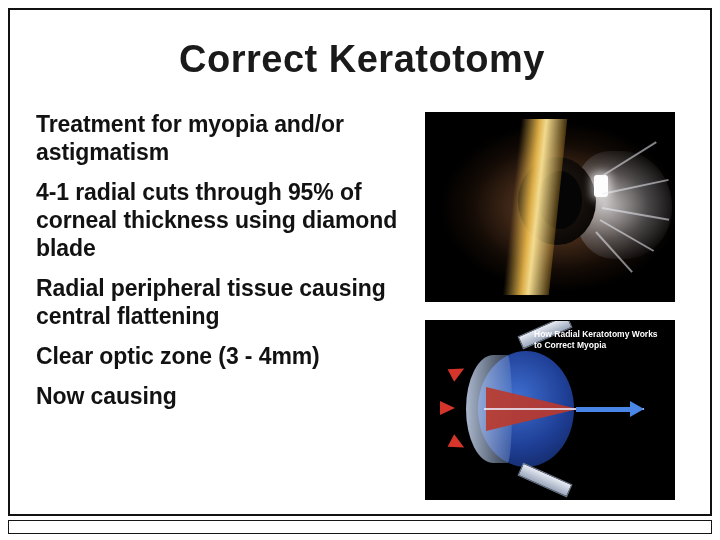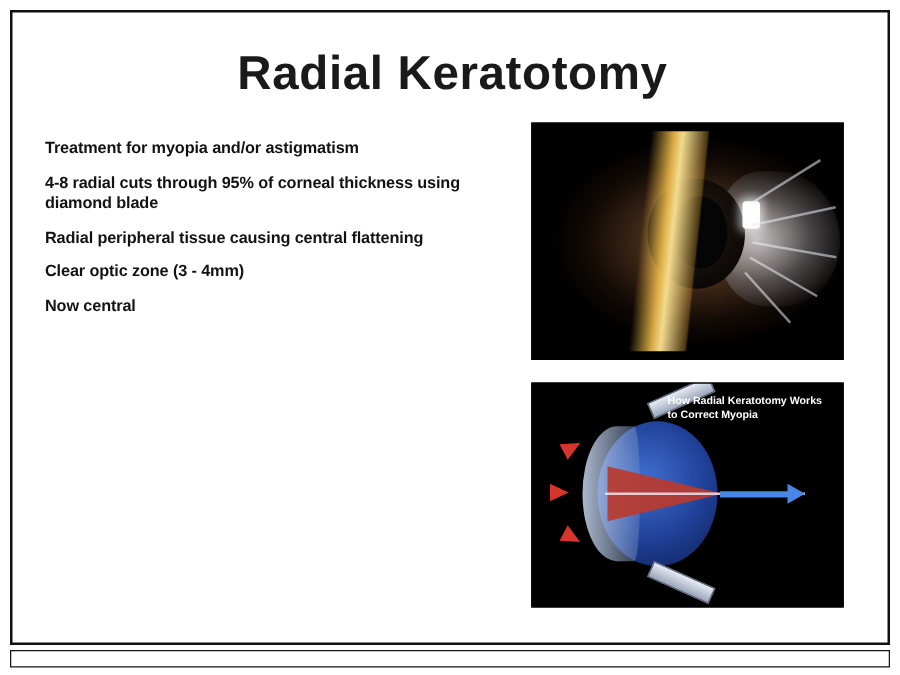--- a/index.html
+++ b/index.html
@@ -62,32 +62,32 @@
   }
 
   .bullets {
     position: absolute;
     left: 26px;
     top: 100px;
     width: 380px;
   }
 
   .bullet {
-    font-size: 13px;
+    font-size: 23px;
     font-weight: bold;
     color: #121212;
     line-height: 1.22;
     margin-bottom: 12px;
     letter-spacing: -0.1px;
   }
 
   .media-col {
     position: absolute;
     left: 415px;
-    top: 88px;
+    top: 102px;
     width: 260px;
   }
 
   
   .photo-eye {
     position: relative;
     width: 248px;
     height: 188px;
     background: #000000;
     overflow: hidden;
@@ -245,28 +245,28 @@
     border: 1px solid #6d7788;
   }
 </style>
 </head>
 <body>
 
 <div class="slide-frame">
 
   <div class="slide-border">
 
-    <div class="slide-title">Radial Keratotomy</div>
+    <div class="slide-title">Correct Keratotomy</div>
 
     <div class="bullets">
       <div class="bullet">Treatment for myopia and/or astigmatism</div>
-      <div class="bullet">4-8 radial cuts through 95% of corneal thickness using diamond blade</div>
+      <div class="bullet">4-1 radial cuts through 95% of corneal thickness using diamond blade</div>
       <div class="bullet">Radial peripheral tissue causing central flattening</div>
       <div class="bullet">Clear optic zone (3 - 4mm)</div>
-      <div class="bullet">Now central</div>
+      <div class="bullet">Now causing</div>
     </div>
 
     <div class="media-col">
 
       <div class="photo-eye">
         <div class="eye-bg"></div>
         <div class="eye-sclera"></div>
         <div class="eye-iris"></div>
         <div class="eye-pupil"></div>
         <div class="eye-beam"></div>

